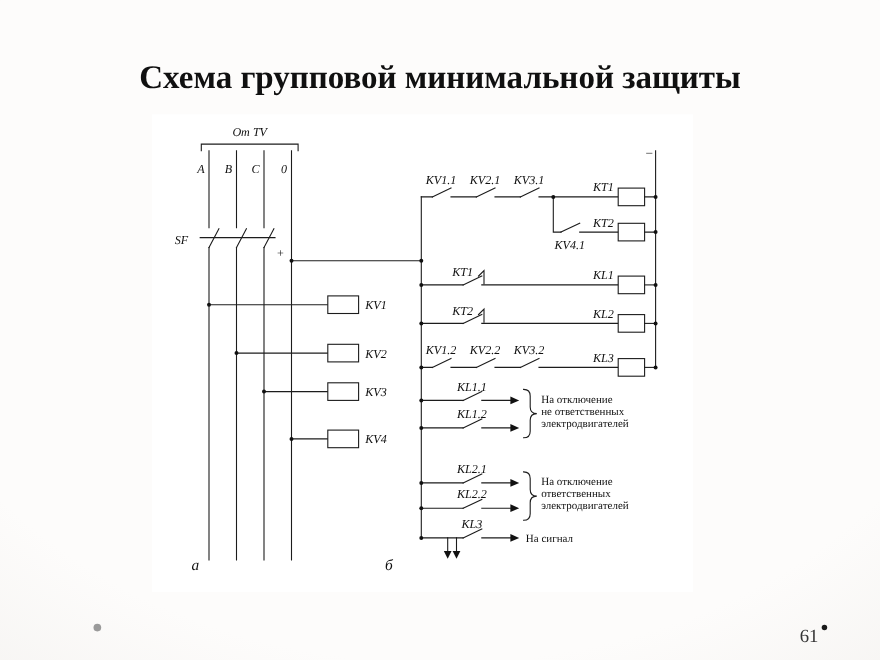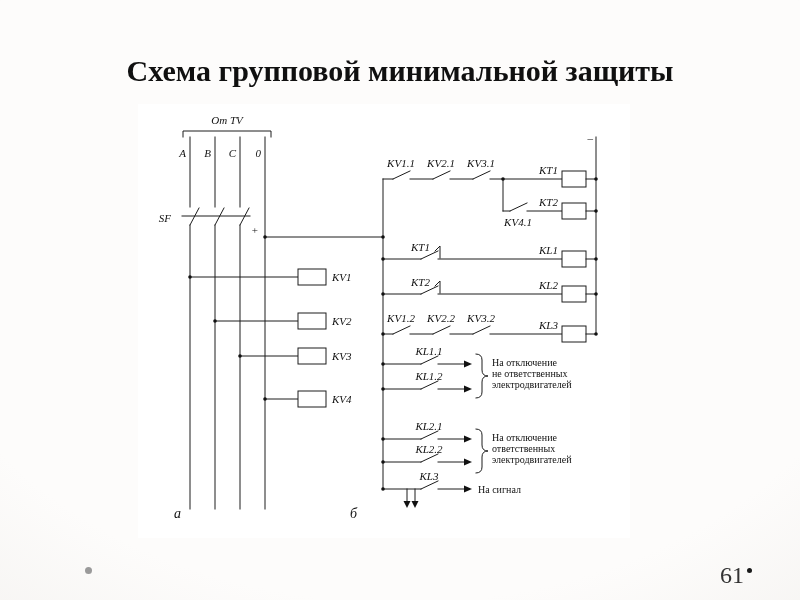--- a/index.html
+++ b/index.html
@@ -11,21 +11,21 @@
   .diagram{position:absolute;left:138px;top:104px;width:492px;height:434px;background:#ffffff;text-align:right;}
   .w{stroke:#1c1c1c;stroke-width:1;fill:none;stroke-linecap:square;}
   .coil{fill:#ffffff;stroke:#1c1c1c;stroke-width:1;}
   .dot{fill:#111;stroke:none;}
   .lbl{font-family:"Liberation Serif","DejaVu Serif",serif;font-style:italic;font-size:11px;fill:#111;}
   .up{font-style:normal;}
   .mid{text-anchor:middle;}
   .end{text-anchor:end;}
   .note{font-family:"Liberation Serif","DejaVu Serif",serif;font-size:10px;fill:#111;}
   .sect{font-size:14px;}
-  .page-num{position:absolute;right:56px;bottom:11px;font-size:24px;color:#333;}
+  .page-num{position:absolute;right:56px;bottom:11px;font-size:17px;color:#333;}
   .pn-dot{position:absolute;right:48px;bottom:27px;width:5px;height:5px;background:#1a1a1a;border-radius:50%;}
   .bl-dot{position:absolute;left:85px;bottom:26px;width:7px;height:7px;background:#9a9a9a;border-radius:50%;}
 </style>
 </head>
 <body>
 
 <div class="slide">
 
   <div class="title">
     <div>Схема групповой минимальной защиты</div>

